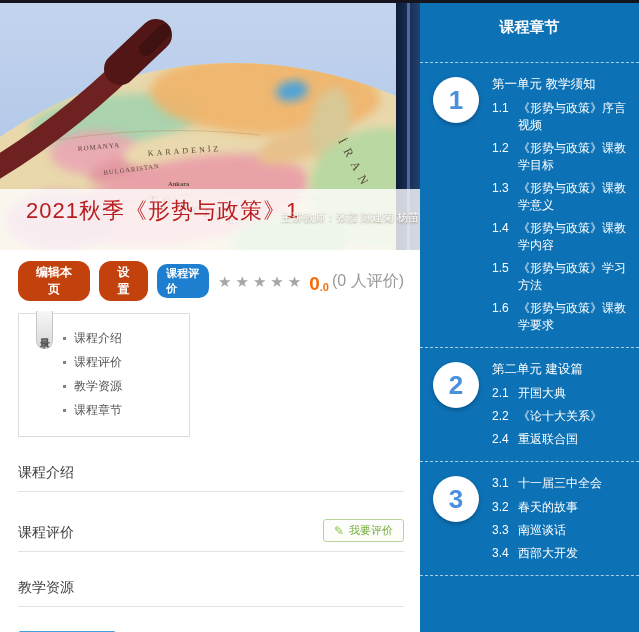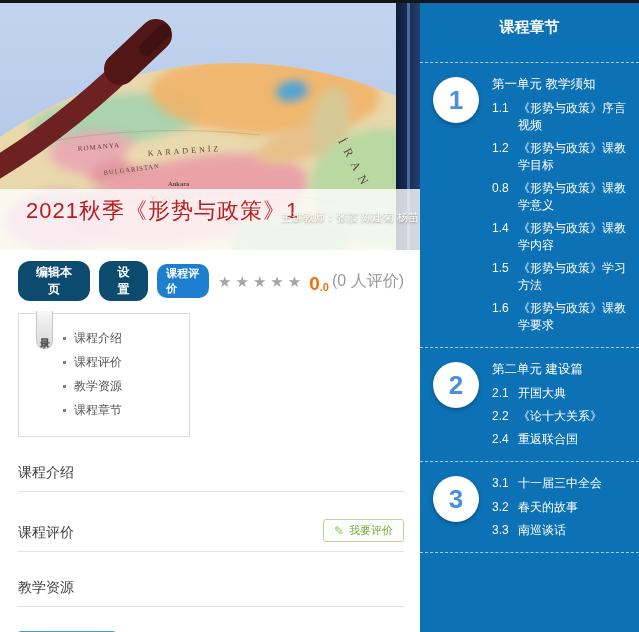--- a/index.html
+++ b/index.html
@@ -12,21 +12,21 @@
   .left { flex:0 0 420px; width:420px; overflow:hidden; background:#fff; }
 
   .hero { position:relative; width:420px; height:247px; overflow:hidden; }
   .hero svg { display:block; }
   .hero-title { position:absolute; left:26px; top:193px; font-size:22px; color:#b91c1c; letter-spacing:1px; }
   .hero-teachers { position:absolute; left:281px; top:207px; font-size:11px; color:#fff;
                    text-shadow:0 1px 2px rgba(90,70,50,.6); white-space:nowrap; }
   svg text.maplabel { font-family:"Liberation Serif","DejaVu Serif",serif; fill:#5c4a38; }
 
   .toolbar { display:flex; align-items:center; padding:11px 16px 6px 18px; }
-  .btn-orange { background:#0c4a6e; color:#fff; font-size:12px; font-weight:bold;
+  .btn-orange { background:#c2410c; color:#fff; font-size:12px; font-weight:bold;
                 padding:3px 13px; border-radius:12px; border:none; margin-right:9px; cursor:pointer; }
   .rating { margin-left:auto; display:flex; align-items:center; }
   .pill-blue { background:#1e7fd0; color:#fff; font-size:11px; font-weight:bold;
                padding:2px 9px; border-radius:10px; margin-right:7px; }
   .star { color:#a6a6a6; font-size:15px; margin:0 2px; line-height:1; }
   .score { color:#f26d0c; font-weight:bold; font-size:19px; line-height:1; margin:4px 3px 0 6px; }
   .score .frac { font-size:11px; vertical-align:-1px; }
   .count { color:#999; font-size:16px; white-space:nowrap; }
 
   .toc-box { border:1px solid #ddd; margin:6px 0 0 18px; width:172px; position:relative;
@@ -192,21 +192,21 @@
         <div class="unit-title">第一单元 教学须知</div>
         <div class="chapter-item">
             <span class="ch-num">1.1</span>
             <span class="ch-text">《形势与政策》序言视频</span>
           </div>
         <div class="chapter-item">
             <span class="ch-num">1.2</span>
             <span class="ch-text">《形势与政策》课教学目标</span>
           </div>
         <div class="chapter-item">
-            <span class="ch-num">0.8</span>
+            <span class="ch-num">1.3</span>
             <span class="ch-text">《形势与政策》课教学意义</span>
           </div>
         <div class="chapter-item">
             <span class="ch-num">1.4</span>
             <span class="ch-text">《形势与政策》课教学内容</span>
           </div>
         <div class="chapter-item">
             <span class="ch-num">1.5</span>
             <span class="ch-text">《形势与政策》学习方法</span>
           </div>
@@ -248,19 +248,23 @@
             <span class="ch-text">十一届三中全会</span>
           </div>
         <div class="chapter-item">
             <span class="ch-num">3.2</span>
             <span class="ch-text">春天的故事</span>
           </div>
         <div class="chapter-item">
             <span class="ch-num">3.3</span>
             <span class="ch-text">南巡谈话</span>
           </div>
+        <div class="chapter-item">
+            <span class="ch-num">3.4</span>
+            <span class="ch-text">西部大开发</span>
+          </div>
       </div>
     </section>
 
     <div class="sb-divider"></div>
 
   </aside>
 </div>
 
 </body></html>

